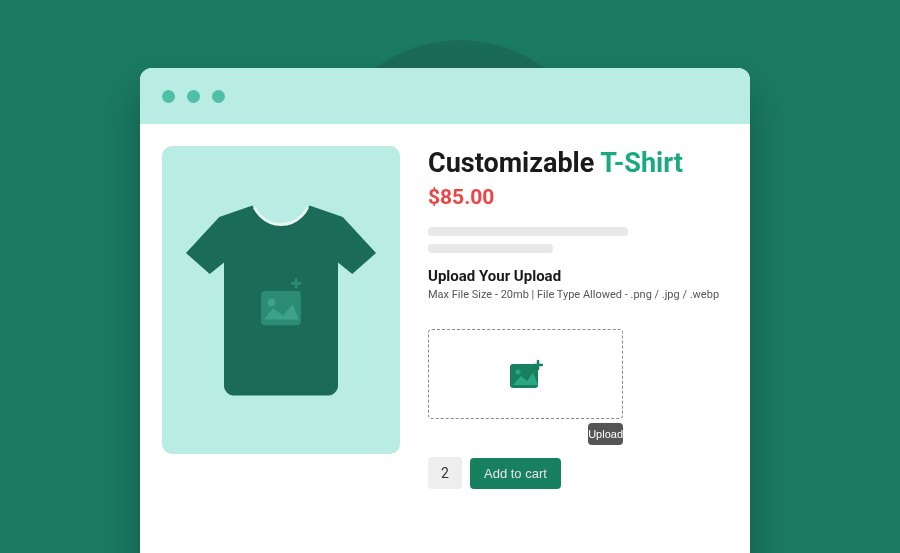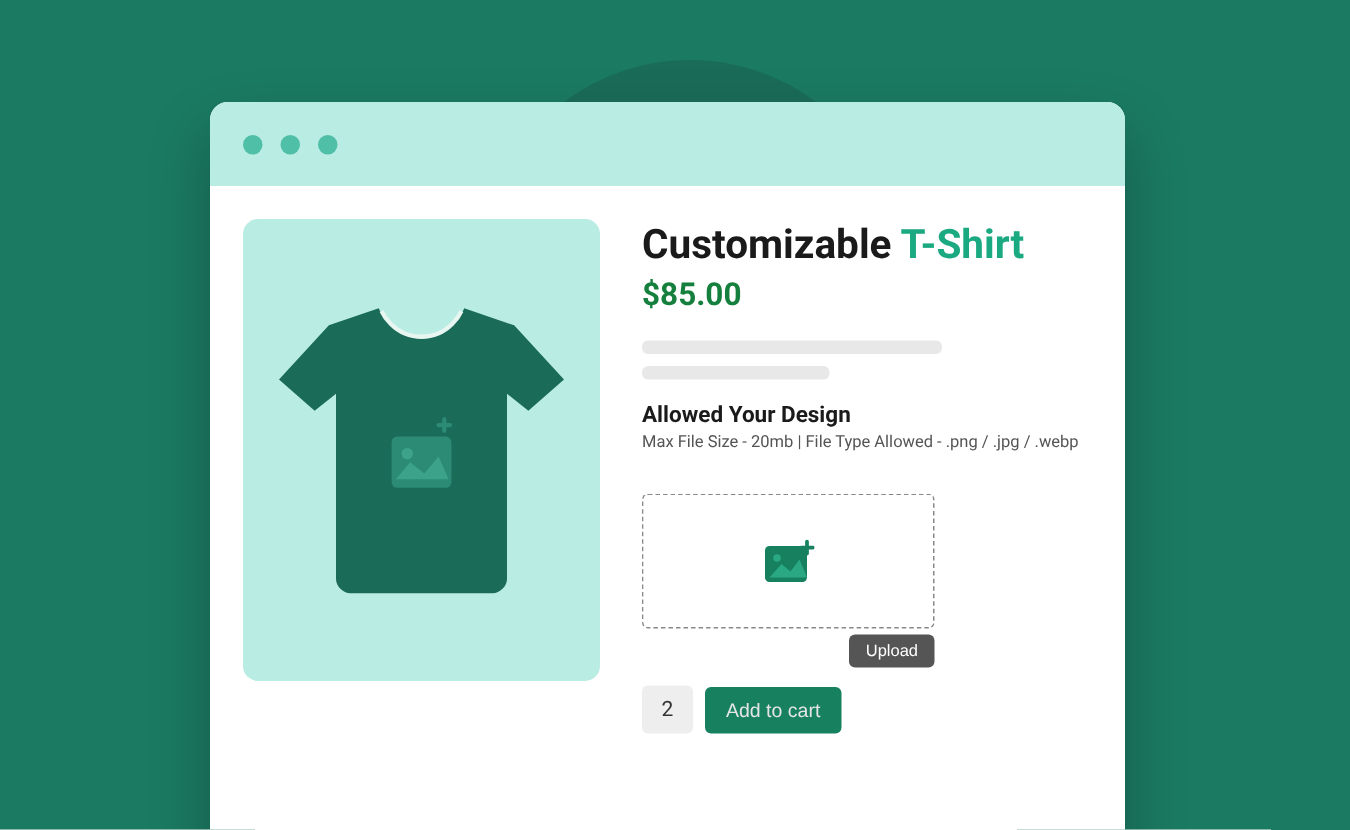--- a/index.html
+++ b/index.html
@@ -78,21 +78,21 @@
       font-size: 27px;
       font-weight: 700;
       color: #1a1a1a;
       line-height: 1.15;
       margin-bottom: 6px;
     }
     .product-title .highlight { color: #1aa980; }
     .product-price {
       font-size: 21px;
       font-weight: 700;
-      color: #15803d;
+      color: #ef4444;
       margin-bottom: 18px;
     }
     .placeholder-bar {
       background: #e8e8e8;
       border-radius: 4px;
       height: 9px;
       margin-bottom: 8px;
     }
     .placeholder-bar.wide { width: 200px; }
     .placeholder-bar.narrow { width: 125px; }
@@ -122,21 +122,21 @@
     .upload-button-row {
       display: flex;
       justify-content: flex-end;
       width: 195px;
       margin-bottom: 12px;
     }
     .upload-button {
       background: #555;
       color: #fff;
       font-size: 11px;
-      padding: 5px 11px;
+      padding: 5px 0;
       border-radius: 4px;
       border: none;
       cursor: pointer;
     }
     .cart-row { display: flex; gap: 8px; align-items: center; }
     .quantity-input {
       width: 34px;
       height: 32px;
       background: #eeeeee;
       border: none;
@@ -185,21 +185,21 @@
     <div class="product-details">
       <h1 class="product-title">
         <span>Customizable </span><span class="highlight">T-Shirt</span>
       </h1>
 
       <div class="product-price">$85.00</div>
 
       <div class="placeholder-bar wide"></div>
       <div class="placeholder-bar narrow"></div>
 
-      <div class="upload-heading">Allowed Your Design</div>
+      <div class="upload-heading">Upload Your Upload</div>
       <div class="upload-hint">Max File Size - 20mb | File Type Allowed - .png / .jpg / .webp</div>
 
       <div class="upload-zone">
         <svg width="34" height="30" viewBox="0 0 34 30">
           <rect x="1" y="5" width="28" height="24" rx="3" fill="#16805f"></rect>
           <circle cx="9" cy="13" r="2.5" fill="#2aa883"></circle>
           <path d="M4 26 L12 17 L18 22 L24 14 L29 26 Z" fill="#2aa883"></path>
           <path d="M29 2 L29 10 M25 6 L33 6" stroke="#16805f" stroke-width="2.5" stroke-linecap="round"></path>
         </svg>
       </div>

